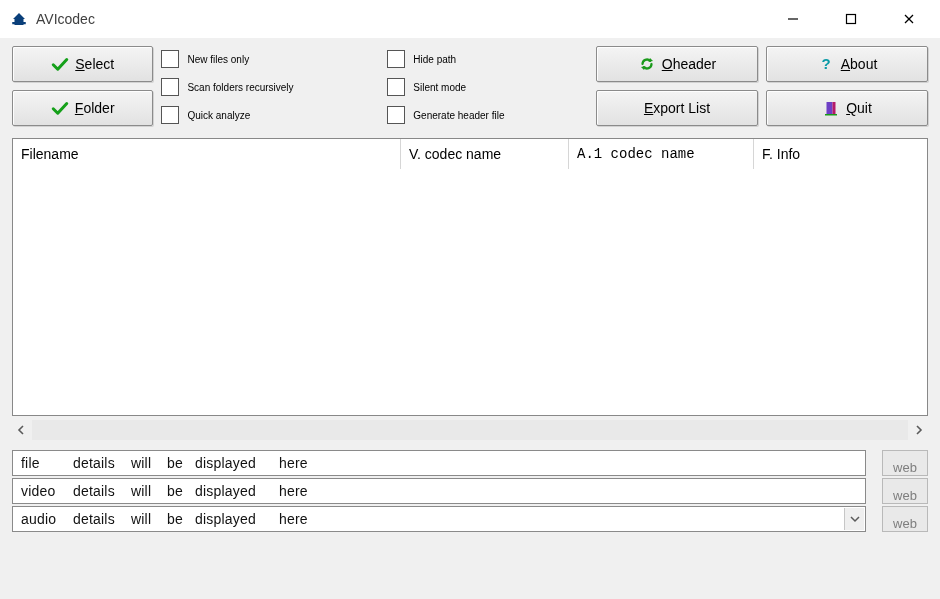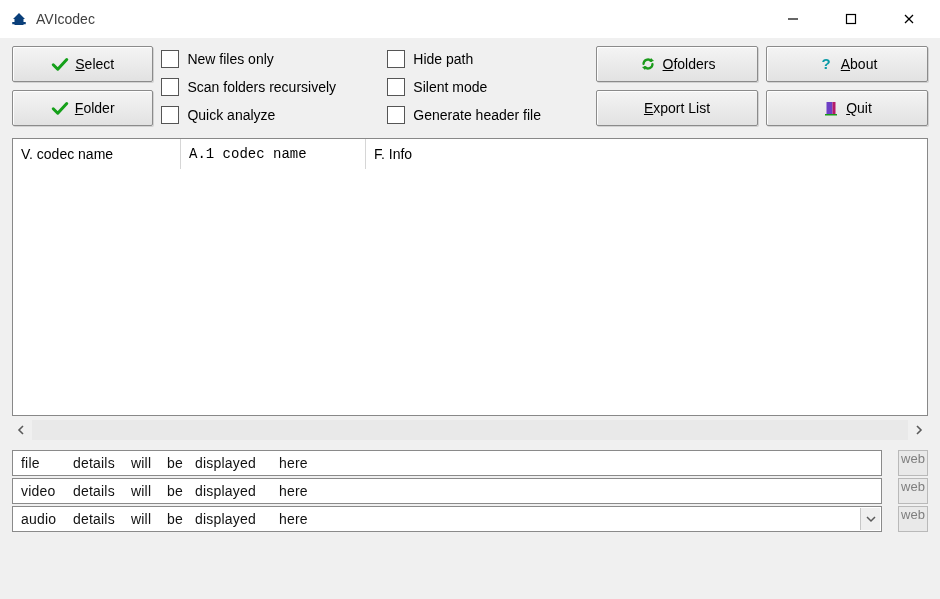--- a/index.html
+++ b/index.html
@@ -81,21 +81,21 @@
     cursor: default;
     user-select: none;
   }
   .leftbtns { display: flex; flex-direction: column; gap: 8px; width: 148px; }
   .leftbtns .btn3d { height: 36px; }
   .btn3d .ul { text-decoration: underline; }
   .checkmark-icon { width: 18px; height: 16px; }
   .chk-col { display: flex; flex-direction: column; gap: 10px; padding-top: 4px; }
   .chk-col.first { width: 228px; }
   .chk-col.second { width: 210px; }
-  .chk-row { display: flex; align-items: center; gap: 8px; font-size: 14px; color: #000; }
+  .chk-row { display: flex; align-items: center; gap: 8px; font-size: 10px; color: #000; }
   .chkbox {
     width: 18px; height: 18px; border: 1px solid #555; background: #fff;
     box-shadow: inset 0 0 0 1px rgba(255,255,255,.7);
   }
   .rightbtns { margin-left: auto; display: grid; grid-template-columns: 162px 162px; grid-template-rows: 36px 36px; gap: 8px; }
   .rightbtns .btn3d { height: 36px; }
   .refresh-icon, .help-icon, .quit-icon { width: 18px; height: 18px; }
   
   .list-wrap { margin: 6px 12px 0 12px; }
   .list-pane {
@@ -155,25 +155,25 @@
     color: #111;
     position: relative;
   }
   .dfield .dd {
     position: absolute; right: 1px; top: 1px; bottom: 1px;
     width: 20px; background: #efefef;
     border-left: 1px solid #c6c6c6;
     display: flex; align-items: center; justify-content: center;
   }
   .webbtn {
-    width: 30px;
+    width: 46px;
     border: 1px solid #b9b9b9;
     background: #e9e9e9;
     color: #7e7e7e;
-    display: flex; align-items: flex-start; justify-content: center;
+    display: flex; align-items: flex-end; justify-content: center;
     font-size: 13px;
   }
   .wordy { letter-spacing: .2px; }
   .wordy span { display: inline-block; }
   .w1 { width: 52px; }
   .w2 { width: 58px; }
   .w3 { width: 36px; }
   .w4 { width: 28px; }
   .w5 { width: 84px; }
   .w6 { width: 44px; }
@@ -258,21 +258,21 @@
     </div>
 
     <div class="rightbtns">
       <div class="btn3d">
         <svg class="refresh-icon" viewBox="0 0 24 24">
           <path d="M6 12a6 6 0 0 1 10.2-4.2" fill="none" stroke="#1a9a1a" stroke-width="3" stroke-linecap="round"></path>
           <polygon points="16,4 20,8 14,9" fill="#1a9a1a"></polygon>
           <path d="M18 12a6 6 0 0 1-10.2 4.2" fill="none" stroke="#1a9a1a" stroke-width="3" stroke-linecap="round"></path>
           <polygon points="8,20 4,16 10,15" fill="#1a9a1a"></polygon>
         </svg>
-        <span><span class="ul">O</span><span>folders</span></span>
+        <span><span class="ul">O</span><span>header</span></span>
       </div>
       <div class="btn3d">
         <svg class="help-icon" viewBox="0 0 24 24">
           <text x="6" y="19" font-size="20" font-weight="bold" fill="#0a9aa6">?</text>
         </svg>
         <span><span class="ul">A</span><span>bout</span></span>
       </div>
       <div class="btn3d">
         <span><span class="ul">E</span><span>xport List</span></span>
       </div>
@@ -283,20 +283,23 @@
           <rect x="4" y="20" width="16" height="2" fill="#1a9a1a"></rect>
         </svg>
         <span><span class="ul">Q</span><span>uit</span></span>
       </div>
     </div>
   </div>
 
   <div class="list-wrap">
     <div class="list-pane">
       <div class="list-header">
+        <div class="list-col c1">
+            <span>Filename</span>
+          </div>
         <div class="list-col c2">
             <span>V. codec name</span>
           </div>
         <div class="list-col c3">
             <span>A.1 codec name</span>
           </div>
         <div class="list-col c4">
             <span>F. Info</span>
           </div>
       </div>

